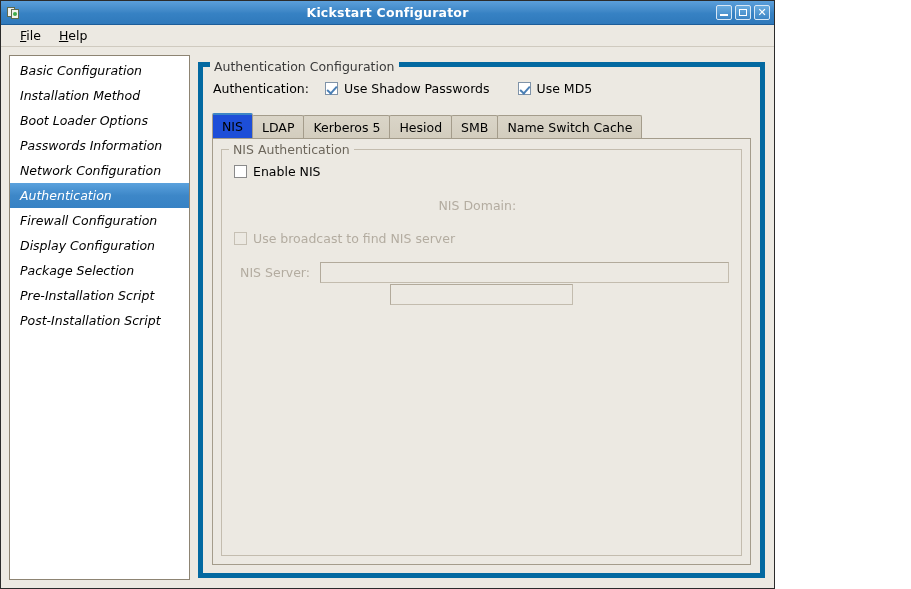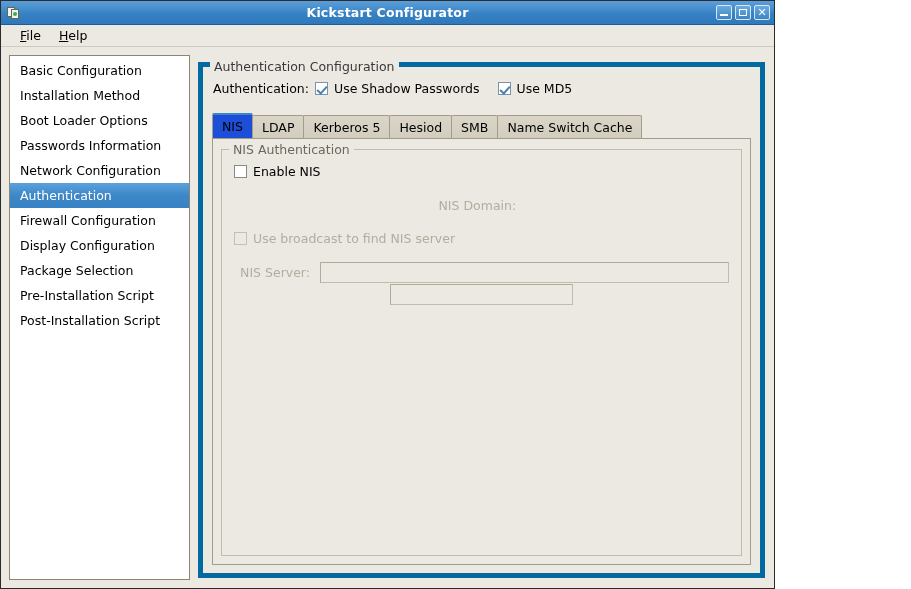--- a/index.html
+++ b/index.html
@@ -134,20 +134,21 @@
   }
 
   
   .sidebar {
     flex: 0 0 181px;
     background: #ffffff;
     border: 1px solid #8d8473;
     box-sizing: border-box;
     overflow: hidden;
     padding-top: 2px;
+    font-style: italic;
   }
   .side-item {
     height: 25px;
     line-height: 25px;
     padding-left: 10px;
     font-size: 12.5px;
     color: #000000;
     white-space: nowrap;
     box-sizing: border-box;
   }
@@ -178,21 +179,21 @@
     font-size: 12.5px;
     color: #3a3a3a;
   }
 
   .auth-row {
     position: absolute;
     left: 10px;
     top: 14px;
     display: flex;
     align-items: center;
-    gap: 6px;
+    gap: 16px;
     font-size: 12.5px;
   }
   .auth-row .lbl { color: #000; }
   .cb-wrap {
     display: flex;
     align-items: center;
     gap: 6px;
   }
   .cb-wrap.spaced { margin-left: 12px; }
   .checkbox {

